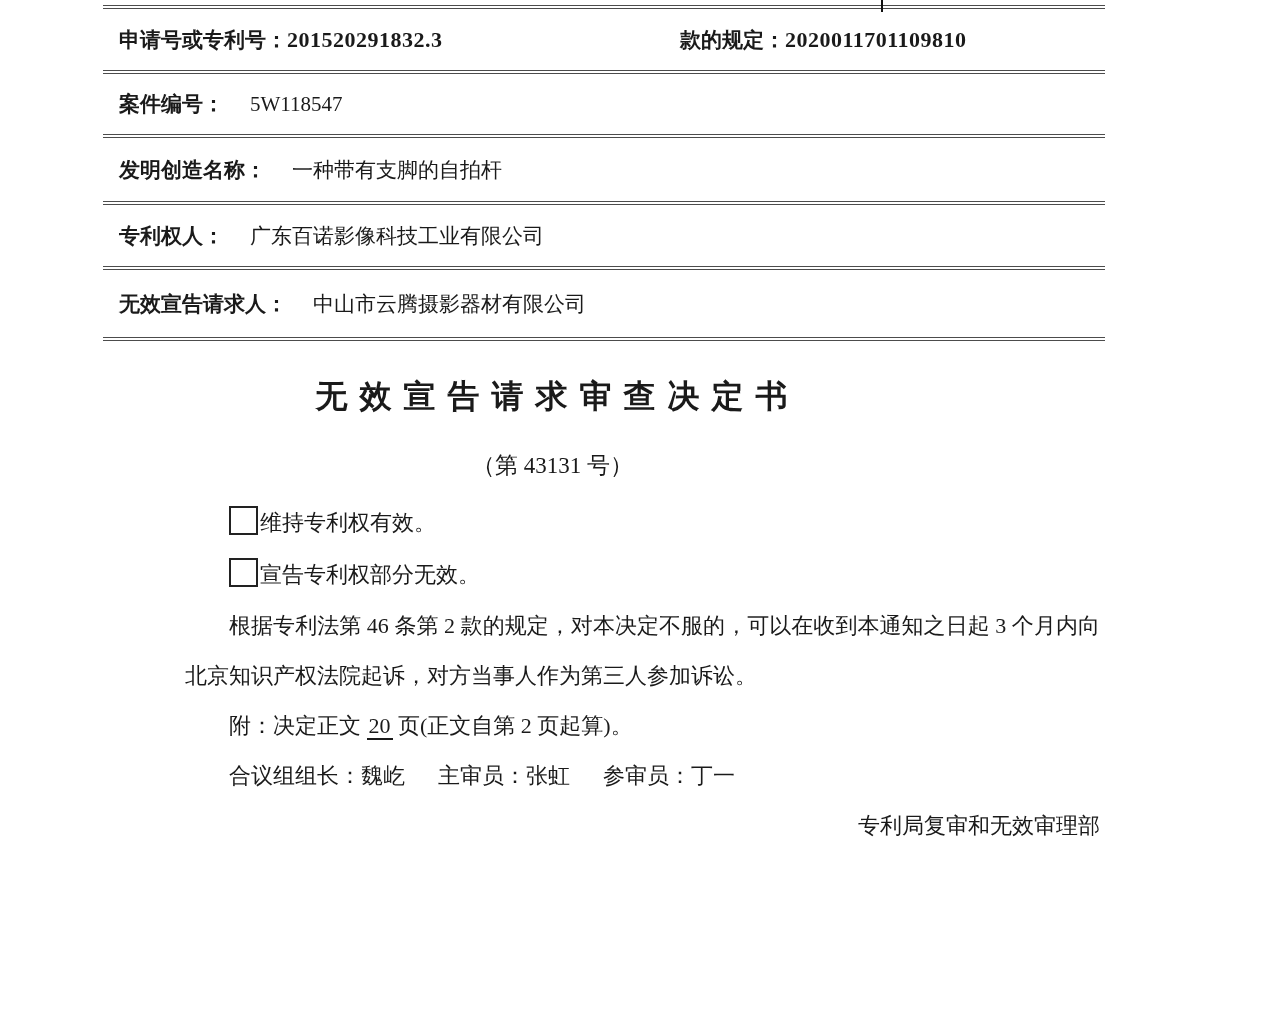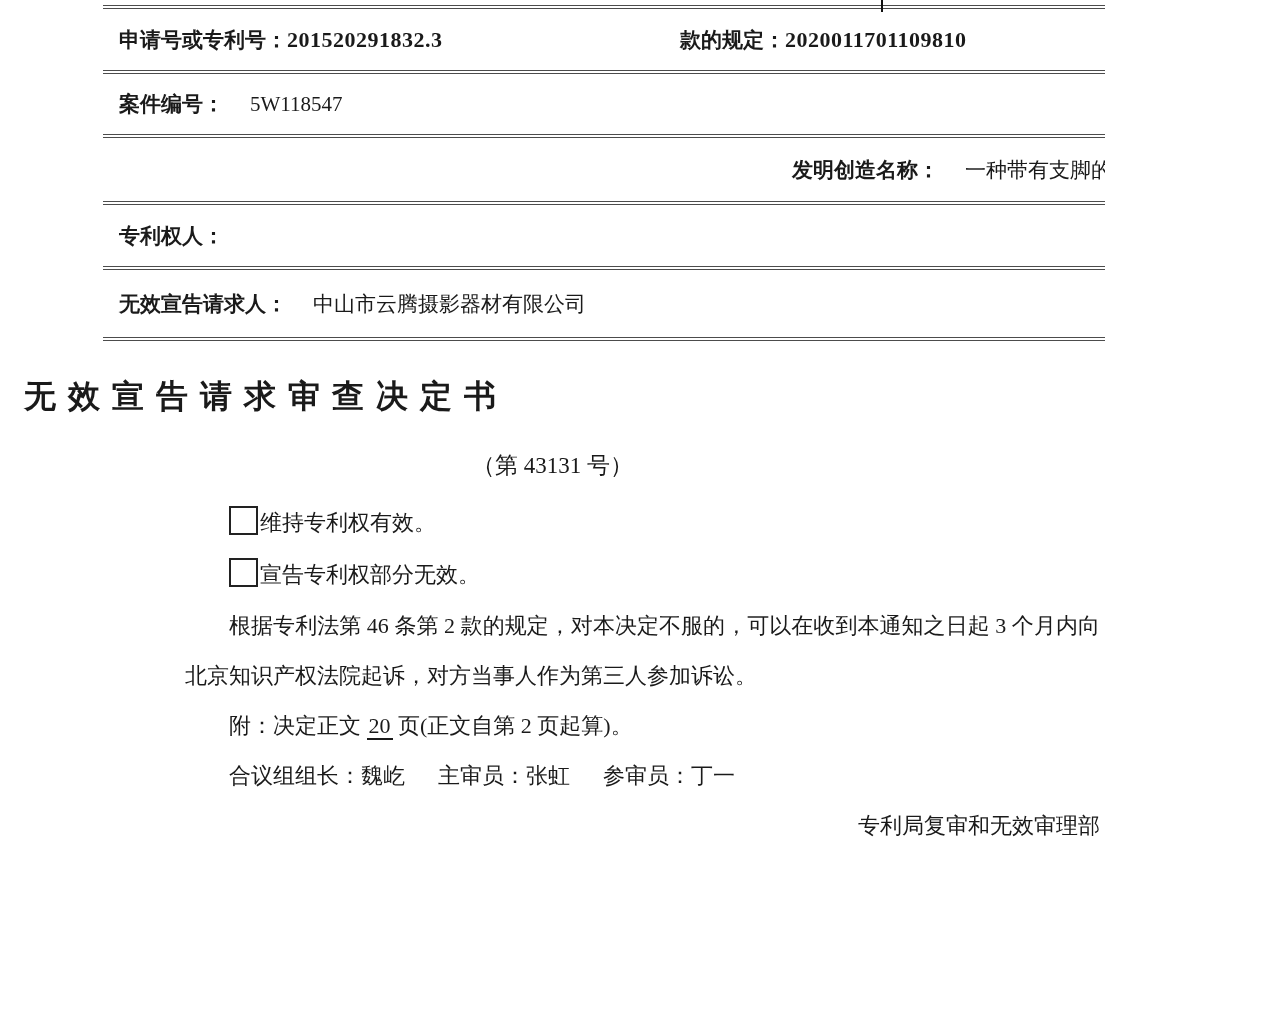--- a/index.html
+++ b/index.html
@@ -31,38 +31,37 @@
   }
   .hrow {
     display: flex;
     align-items: center;
     padding-left: 16px;
     border-bottom: 4px double #4c4c4c;
     box-sizing: border-box;
   }
   .hrow.r1 { height: 65px; }
   .hrow.r2 { height: 64px; }
-  .hrow.r3 { height: 67px; justify-content: flex-end; }
+  .hrow.r3 { height: 67px; }
   .hrow.r4 { height: 65px; }
   .hrow.r5 { height: 71px; }
   .hfield { display: inline-flex; align-items: baseline; }
   .hfield.fixed { width: 561px; }
   .hlabel { font-weight: 700; font-size: 21px; white-space: nowrap; }
   .hvalue { font-size: 21px; white-space: nowrap; }
   .hvalue.num { font-weight: 700; font-size: 22px; letter-spacing: 0.5px; }
   .hvalue.gap { margin-left: 26px; }
   
   .title {
     margin-top: 37px;
-    text-align: left;
+    text-align: center;
     font-weight: 700;
     font-size: 32px;
     line-height: 37px;
     letter-spacing: 2px;
-    margin-left: 24px;
   }
   .doc-number {
     margin-top: 38px;
     text-align: center;
     font-size: 23px;
     line-height: 26px;
   }
   
   .docbody {
     margin-top: 18px;
@@ -125,20 +124,21 @@
     </div>
     <div class="hrow r3">
       <span class="hfield">
         <span class="hlabel">发明创造名称：</span>
         <span class="hvalue gap">一种带有支脚的自拍杆</span>
       </span>
     </div>
     <div class="hrow r4">
       <span class="hfield">
         <span class="hlabel">专利权人：</span>
+        <span class="hvalue gap">广东百诺影像科技工业有限公司</span>
       </span>
     </div>
     <div class="hrow r5">
       <span class="hfield">
         <span class="hlabel">无效宣告请求人：</span>
         <span class="hvalue gap">中山市云腾摄影器材有限公司</span>
       </span>
     </div>
   </div>
 

